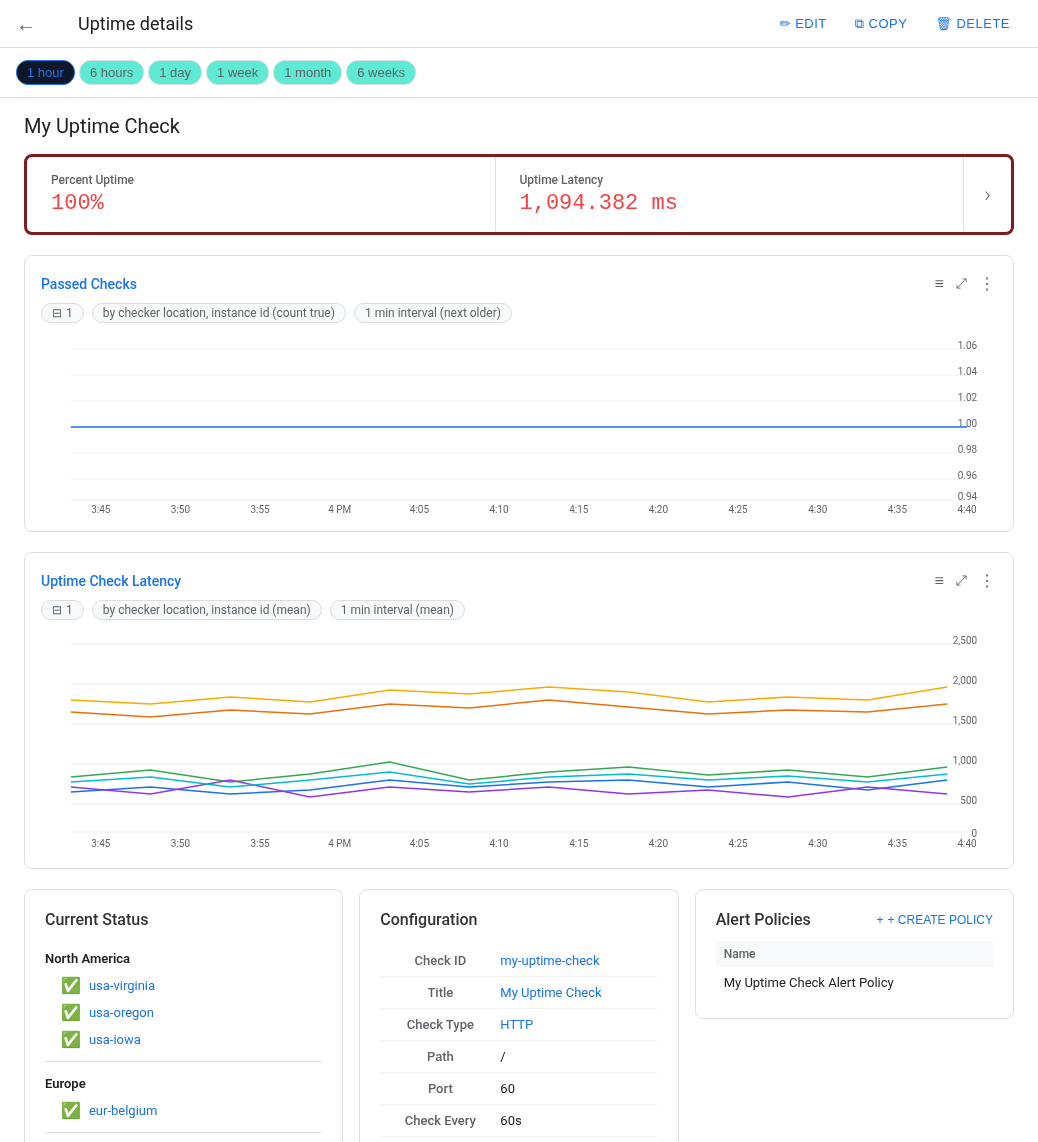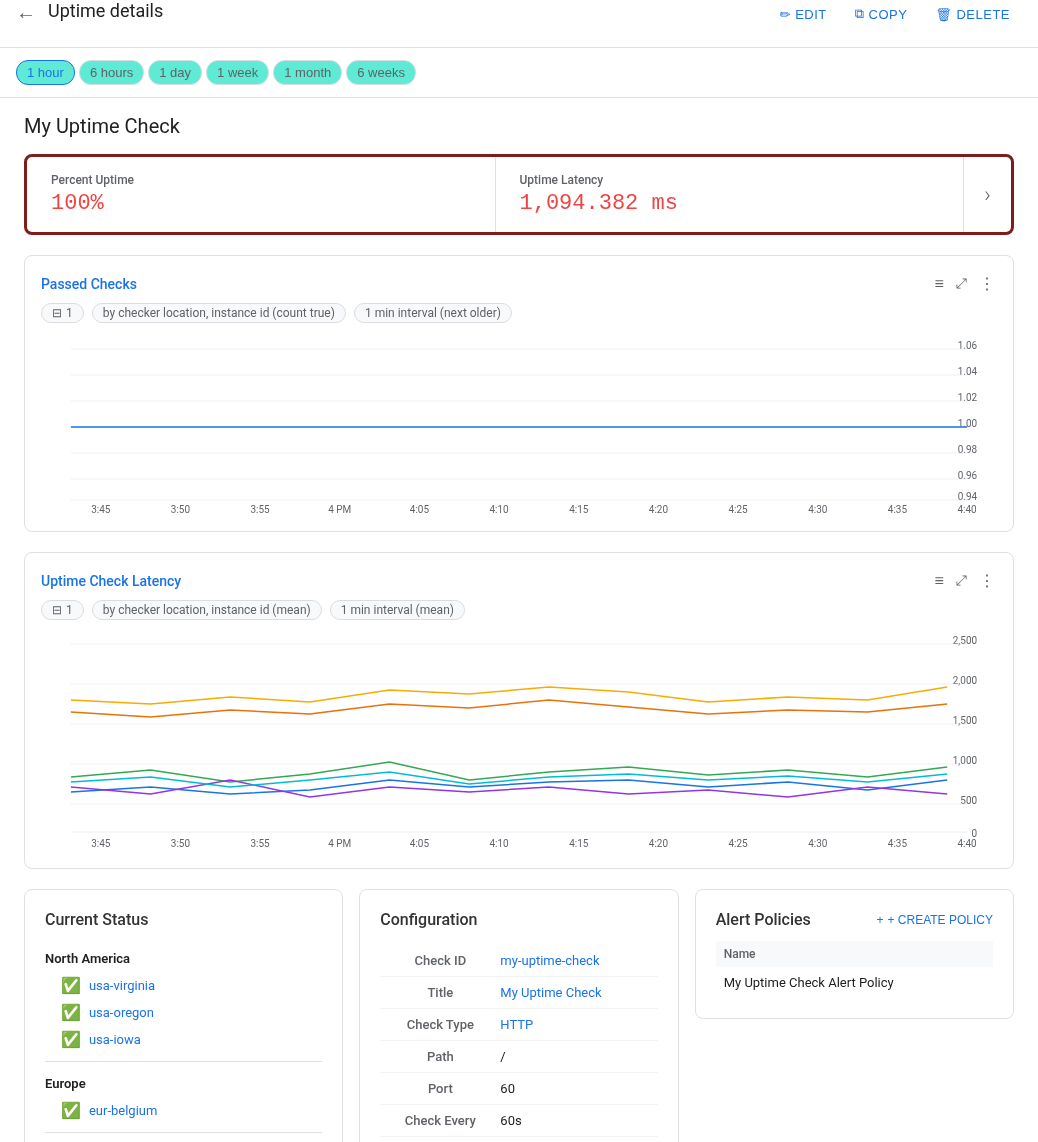--- a/index.html
+++ b/index.html
@@ -1,38 +1,38 @@
 <!DOCTYPE html>
 <html><head>
   <meta charset="utf-8">
   <style>
     * { box-sizing: border-box; margin: 0; padding: 0; }
     body { font-family: 'Roboto', Arial, sans-serif; background: #fff; color: #333; font-size: 13px; }
 
     
     .header {
-      display: flex; align-items: flex-start; padding: 0 16px; height: 48px;
-      border-bottom: 1px solid #e0e0e0; background: #fff;
+      display: flex; align-items: center; padding: 0 16px; height: 48px;
+      border-bottom: 1px solid #e0e0e0; background: #fff; gap: 30px;
     }
     .header-back { cursor: pointer; color: #5f6368; margin-right: 12px; font-size: 20px; }
     .header-title { font-size: 18px; font-weight: 400; color: #202124; flex: 1; }
     .header-actions { display: flex; gap: 4px; }
     .header-btn {
       display: flex; align-items: center; gap: 4px; padding: 6px 12px;
       color: #1a73e8; font-size: 13px; font-weight: 500; cursor: pointer;
       background: none; border: none; text-transform: uppercase; letter-spacing: 0.5px;
     }
 
     
     .time-tabs { display: flex; gap: 4px; padding: 12px 16px; border-bottom: 1px solid #e0e0e0; }
     .time-tab {
       padding: 4px 10px; border-radius: 12px; font-size: 13px; cursor: pointer;
       border: 1px solid #dadce0; background: #5eead4; color: #5f6368;
     }
-    .time-tab.active { background: #5eead4; color: #1a73e8; border-color: #1a73e8; font-weight: 500; }
+    .time-tab.active { background: #0f172a; color: #1a73e8; border-color: #1a73e8; font-weight: 500; }
 
     
     .page-content { padding: 16px 24px; }
     .page-title { font-size: 20px; font-weight: 400; color: #202124; margin-bottom: 16px; }
 
     
     .metrics-card {
       border: 3px solid #7f1d1d; border-radius: 8px; padding: 0;
       margin-bottom: 20px; display: flex; align-items: stretch; position: relative; overflow: hidden;
     }

